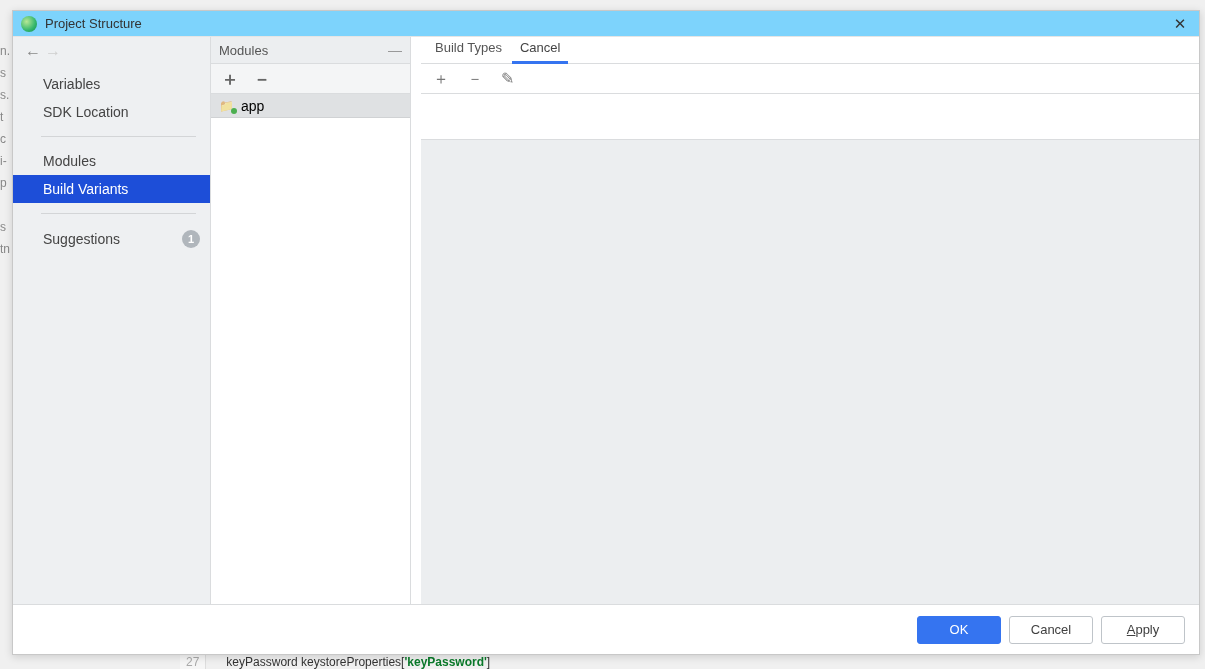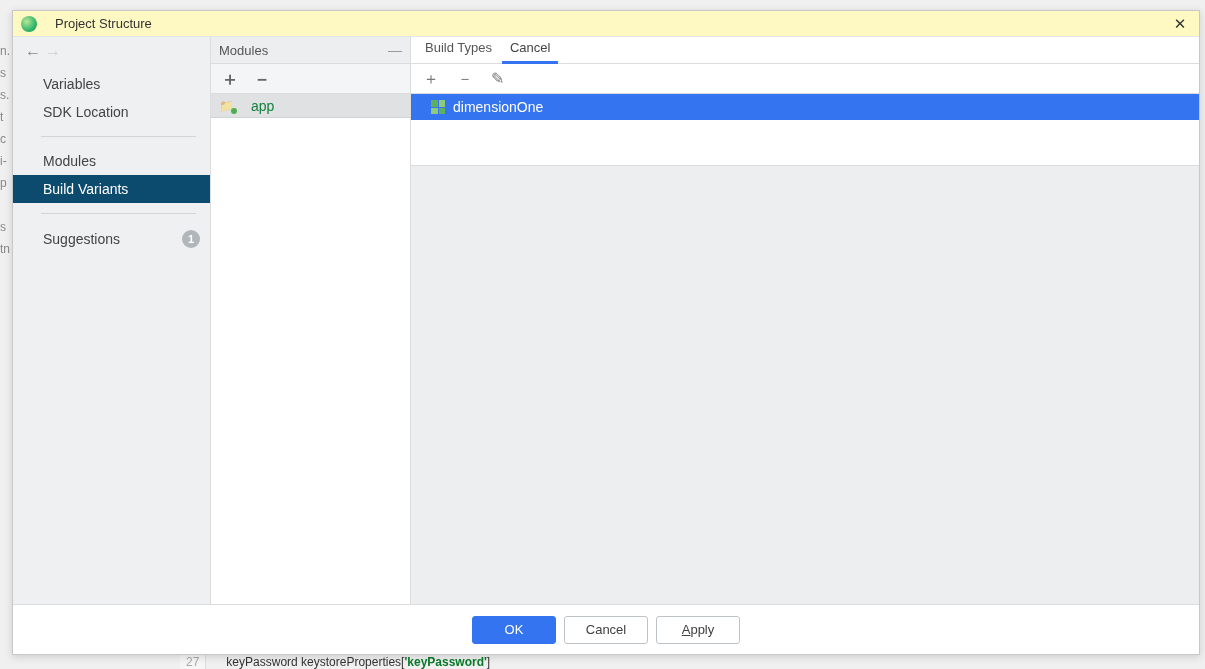--- a/index.html
+++ b/index.html
@@ -7,22 +7,22 @@
 
   .dialog {
     position: absolute; left: 12px; top: 10px; width: 1188px; height: 645px;
     background: #fff; border: 1px solid #c8c8c8; display: flex; flex-direction: column;
     box-shadow: 0 2px 8px rgba(0,0,0,0.15);
   }
 
   
   .titlebar {
     height: 26px; display: flex; align-items: center; padding: 0 8px;
-    background: #fef9c3; border-bottom: 1px solid #e5e5e5;
-    font-size: 13px; color: #333; gap: 10px;
+    background: #7dd3fc; border-bottom: 1px solid #e5e5e5;
+    font-size: 13px; color: #333;
   }
   .titlebar .app-icon {
     width: 16px; height: 16px; margin-right: 8px; border-radius: 50%;
     background: radial-gradient(circle at 35% 35%, #b7e895 0%, #33b66c 60%, #128a47 100%);
   }
   .titlebar .spacer { flex: 1; }
   .titlebar .close { width: 22px; height: 22px; display: flex; align-items: center; justify-content: center; cursor: pointer; font-size: 15px; color: #333; }
 
   
   .body { flex: 1; display: flex; min-height: 0; }
@@ -35,21 +35,21 @@
   .nav-arrows {
     height: 27px; display: flex; align-items: center; gap: 4px; padding: 0 12px;
     color: #888; font-size: 16px;
   }
   .nav-arrows span { cursor: pointer; }
   .sidebar .group { padding-top: 6px; }
   .sidebar .item {
     padding: 6px 10px 6px 30px; font-size: 14px; color: #444; cursor: pointer;
     display: flex; align-items: center; justify-content: space-between;
   }
-  .sidebar .item.selected { background: #0c4a6e; color: #fff; }
+  .sidebar .item.selected { background: #1d4ed8; color: #fff; }
   .sidebar .divider { height: 1px; margin: 10px 14px 4px 28px; background: #d3d5d7; }
   .badge {
     width: 18px; height: 18px; border-radius: 50%; background: #b0b6bc; color: #fff;
     font-size: 11px; font-weight: bold; display: inline-flex; align-items: center; justify-content: center;
   }
 
   
   .modules-col {
     width: 200px; background: #fff; border-right: 1px solid #dadcde;
     display: flex; flex-direction: column;
@@ -60,33 +60,33 @@
   }
   .modules-head .spacer { flex: 1; }
   .modules-head .minimize { color: #999; font-size: 14px; cursor: pointer; }
   .modules-toolbar {
     height: 30px; background: #f4f5f6; border-bottom: 1px solid #dadcde;
     display: flex; align-items: center; gap: 14px; padding: 0 10px; color: #666;
   }
   .modules-toolbar span { font-size: 18px; font-weight: bold; cursor: pointer; line-height: 1; }
   .module-entry {
     background: #dfe1e3; height: 24px; display: flex; align-items: center;
-    padding: 0 8px; font-size: 14px; color: #15803d; gap: 16px; cursor: pointer;
+    padding: 0 8px; font-size: 14px; color: #000000; gap: 6px; cursor: pointer;
     border-bottom: 1px solid #d0d2d4;
   }
   .module-icon {
     font-size: 12px; color: #7aa7d4; position: relative; width: 16px; height: 14px;
     display: inline-flex; align-items: center; justify-content: center;
   }
   .module-icon::before { content: "📁"; font-size: 12px; filter: grayscale(0.3) opacity(0.8); }
   .module-dot { position: absolute; right: -2px; bottom: -1px; width:6px; height:6px; background:#4caf50; border-radius:50%; }
   .modules-rest { flex: 1; background: #fff; }
 
   
-  .main { flex: 1; display: flex; flex-direction: column; min-width: 0; }
+  .main { flex: 1; display: flex; flex-direction: column; min-width: 0; margin-left: 10px; }
   .tabs {
     height: 27px; display: flex; align-items: flex-end; gap: 2px; padding: 0 6px;
     background: #fff; border-bottom: 1px solid #dadcde;
   }
   .tab {
     padding: 5px 8px 6px 8px; font-size: 13px; color: #555; cursor: pointer;
     border-bottom: 3px solid transparent; margin-bottom: -1px;
   }
   .tab.active { border-bottom-color: #3574f0; color: #444; }
   .item-toolbar {
@@ -104,21 +104,21 @@
   }
   .flavor-icon div { background: #8fc97a; }
   .flavor-icon div:nth-child(1){ background:#5db05d; }
   .flavor-icon div:nth-child(4){ background:#5db05d; }
   .rest-white { height: 46px; background: #fff; border-bottom: 1px solid #dadcde; }
   .rest-gray { flex: 1; background: #eceef0; }
 
   
   .footer {
     height: 50px; background: #fff; border-top: 1px solid #dadcde;
-    display: flex; align-items: center; justify-content: center; gap: 8px; padding: 0 14px;
+    display: flex; align-items: center; justify-content: flex-end; gap: 8px; padding: 0 14px;
   }
   .btn {
     min-width: 84px; height: 28px; border: 1px solid #bfc4c9; border-radius: 3px;
     background: #fff; color: #404040; font-size: 13px; display: inline-flex;
     align-items: center; justify-content: center; cursor: pointer;
   }
   .btn.primary { background: #3574f0; border-color: #3574f0; color: #fff; }
   .btn .mnemonic { text-decoration: underline; }
 
   
@@ -205,29 +205,20 @@
 
     <div class="main">
       <div class="tabs">
         <div class="tab"><span>Build Types</span></div>
         <div class="tab active"><span>Cancel</span></div>
       </div>
       <div class="item-toolbar">
         <span>＋</span>
         <span>－</span>
         <span class="pencil">✎</span>
-      </div>
-      <div class="flavor-row">
-        <span class="flavor-icon">
-            <div></div>
-            <div></div>
-            <div></div>
-            <div></div>
-          </span>
-        <span>dimensionOne</span>
       </div>
       <div class="rest-white"></div>
       <div class="rest-gray"></div>
     </div>
 
   </div>
 
   <div class="footer">
     <button class="btn primary">
         <span>OK</span>

